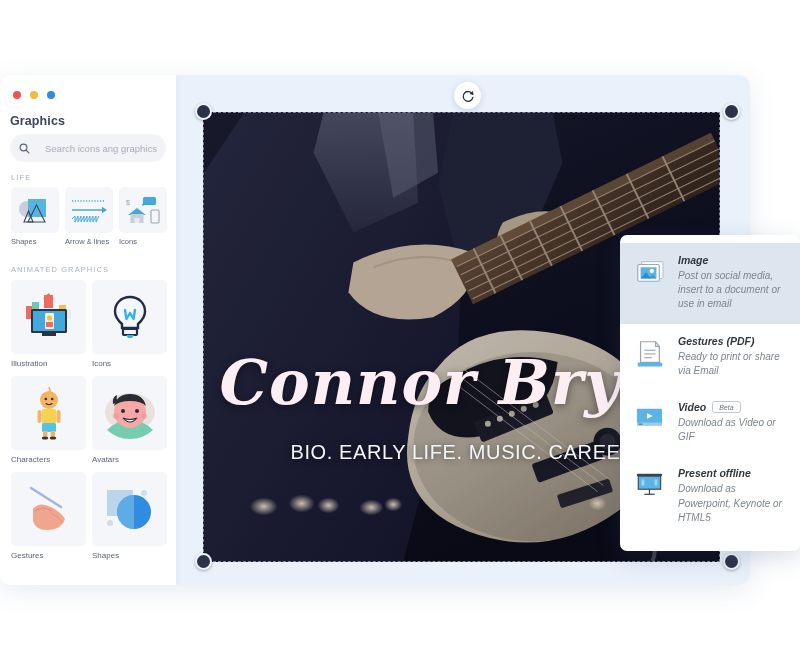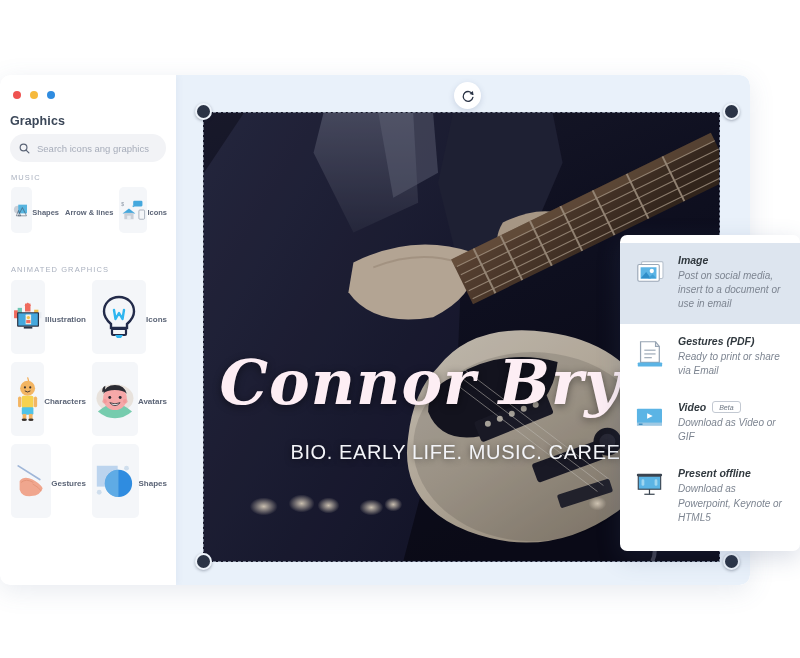--- a/index.html
+++ b/index.html
@@ -51,21 +51,21 @@
   .searchbar {
     position: absolute; left: 10px; top: 59px;
     width: 156px; height: 28px;
     background: #f2f3f6; border-radius: 14px;
     display: flex; align-items: center; padding: 0 9px;
   }
   .searchbar svg { flex: 0 0 auto; }
   .search-input {
     border: none; outline: none; background: transparent;
     font-family: "Liberation Sans", sans-serif;
-    font-size: 9.5px; color: #8e95a3; margin-left: 7px; width: 120px;
+    font-size: 9.5px; color: #8e95a3; margin-left: 15px; width: 120px;
   }
   .search-input::placeholder { color: #a7adba; }
 
   .section-label {
     position: absolute; left: 11px;
     font-size: 7.5px; color: #aab1bf; letter-spacing: 1.1px; font-weight: 500;
   }
   #lbl-basic { top: 98px; }
   #lbl-animated { top: 190px; }
 
@@ -73,21 +73,21 @@
   #grid-basic {
     left: 11px; top: 112px; width: 156px;
     grid-template-columns: repeat(3, 48px);
     column-gap: 6px; row-gap: 2px;
   }
   #grid-animated {
     left: 11px; top: 205px; width: 156px;
     grid-template-columns: repeat(2, 75px);
     column-gap: 6px; row-gap: 8px;
   }
-  .thumb { display: flex; flex-direction: row; align-items: center; cursor: pointer; font-weight: bold; }
+  .thumb { display: flex; flex-direction: column; align-items: flex-start; cursor: pointer; }
   .thumb .box {
     background: #f4f6f9; border-radius: 5px;
     display: flex; align-items: center; justify-content: center;
     width: 100%; overflow: hidden;
   }
   #grid-basic .box { height: 46px; }
   #grid-animated .box { height: 74px; }
   .thumb .cap {
     font-size: 7.5px; color: #5c6577; margin-top: 4px; text-align: center;
     white-space: nowrap;
@@ -190,21 +190,21 @@
       <div class="panel-title">Graphics</div>
 
       <div class="searchbar">
         <svg width="11" height="11" viewBox="0 0 14 14">
           <circle cx="5.8" cy="5.8" r="4.3" fill="none" stroke="#5c6577" stroke-width="1.5"></circle>
           <line x1="9" y1="9" x2="12.6" y2="12.6" stroke="#5c6577" stroke-width="1.6" stroke-linecap="round"></line>
         </svg>
         <input class="search-input" type="text" placeholder="Search icons ang graphics" style="">
       </div>
 
-      <div class="section-label" id="lbl-basic">MUSIC</div>
+      <div class="section-label" id="lbl-basic">LIFE</div>
 
       <div class="thumb-grid" id="grid-basic">
 
         <div class="thumb">
           <div class="box">
             <svg width="44" height="34" viewBox="0 0 44 34">
               <circle cx="14" cy="16" r="8" fill="#c9cfd8"></circle>
               <rect x="15" y="6" width="18" height="18" fill="#56b4df"></rect>
               <polygon points="20,29 11,29 15.5,18" fill="none" stroke="#38475c" stroke-width="1.1"></polygon>
               <polygon points="32,29 15,29 23.5,12" fill="none" stroke="#38475c" stroke-width="1.1"></polygon>

